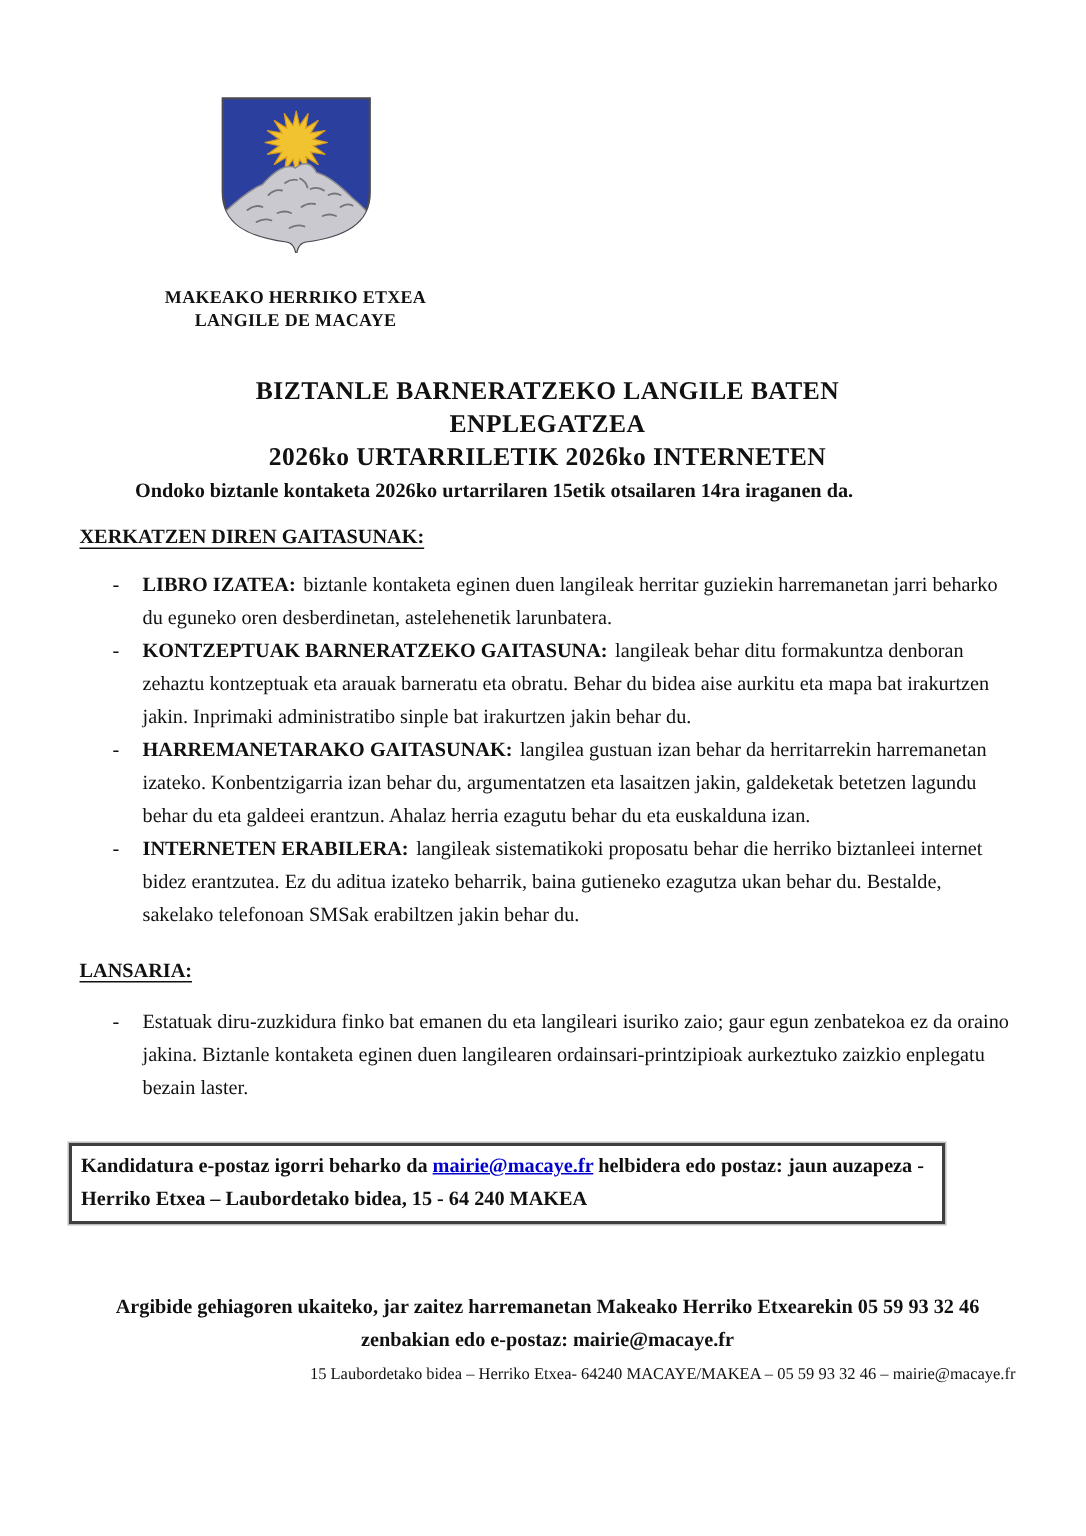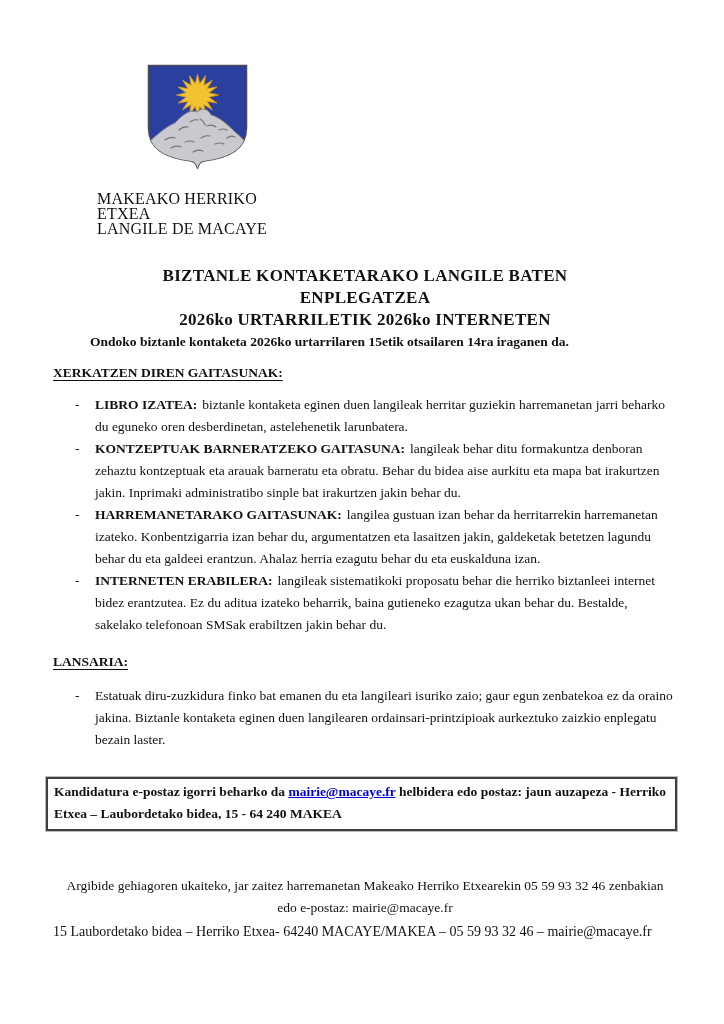--- a/index.html
+++ b/index.html
@@ -14,22 +14,23 @@
     font-size: 13.5px;
     line-height: 22px;
     padding: 0 47px 0 53px;
     box-sizing: border-box;
     overflow: hidden;
   }
   .logo-block { margin: 62px 0 0 44px; width: 200px; }
   .logo-block svg { display: block; margin: 0 auto; }
   .org-name {
     margin-top: 19px;
-    font-weight: normal;
-    font-size: 16px;
+    text-align: center;
+    font-weight: bold;
+    font-size: 12px;
     line-height: 15px;
     letter-spacing: 0.2px;
   }
   .title {
     margin-top: 29px;
     text-align: center;
     font-weight: bold;
     font-size: 17px;
     line-height: 22px;
     letter-spacing: 0.3px;
@@ -45,37 +46,37 @@
   .section-heading.lansaria { margin-top: 15px; }
   ul.doc-list { list-style: none; margin: 10px 0 0 0; padding: 0 0 0 22px; }
   ul.doc-list.salary { margin-top: 12px; }
   ul.doc-list li { display: flex; }
   ul.doc-list .dash { width: 20px; flex: 0 0 20px; }
   ul.doc-list .item-text { flex: 1; padding-right: 2px; }
   .lead { font-weight: bold; margin-right: 5px; }
   .app-box {
     margin-top: 26px;
     margin-left: -7px;
-    width: 631px;
+    width: 584px;
     box-sizing: border-box;
     border: 2px solid #3f3f3f;
     outline: 1px solid #bdbdbd;
     padding: 2px 8px 4px 6px;
     font-weight: bold;
     line-height: 22px;
   }
   .email-link { color: #0000cc; text-decoration: underline; font-weight: bold; }
   .footer-bold {
     margin-top: 44px;
     text-align: center;
-    font-weight: normal;
+    font-weight: bold;
     line-height: 22px;
     padding: 0 6px;
   }
-  .footer-small { margin-top: 5px; text-align: left; font-size: 14px; line-height: 15px; }
+  .footer-small { margin-top: 5px; text-align: right; font-size: 11px; line-height: 15px; }
 </style>
 </head>
 <body>
 
 <div class="page">
 
   <div class="logo-block">
     <svg width="105" height="110" viewBox="0 0 105 110" xmlns="http://www.w3.org/2000/svg">
       <defs>
         <clipPath id="shield-clip">
@@ -102,21 +103,21 @@
         </g>
       </g>
     </svg>
     <div class="org-name">
       <div>MAKEAKO HERRIKO ETXEA</div>
       <div>LANGILE DE MACAYE</div>
     </div>
   </div>
 
   <div class="title">
-    <div>BIZTANLE KONTAKETARAKO LANGILE BATEN</div>
+    <div>BIZTANLE BARNERATZEKO LANGILE BATEN</div>
     <div>ENPLEGATZEA</div>
     <div>2026ko URTARRILETIK 2026ko INTERNETEN</div>
   </div>
 
   <div class="intro-bold">Ondoko biztanle kontaketa 2026ko urtarrilaren 15etik otsailaren 14ra iraganen da.</div>
 
 
   <div class="section-heading">XERKATZEN DIREN GAITASUNAK:</div>
 
   <ul class="doc-list">

